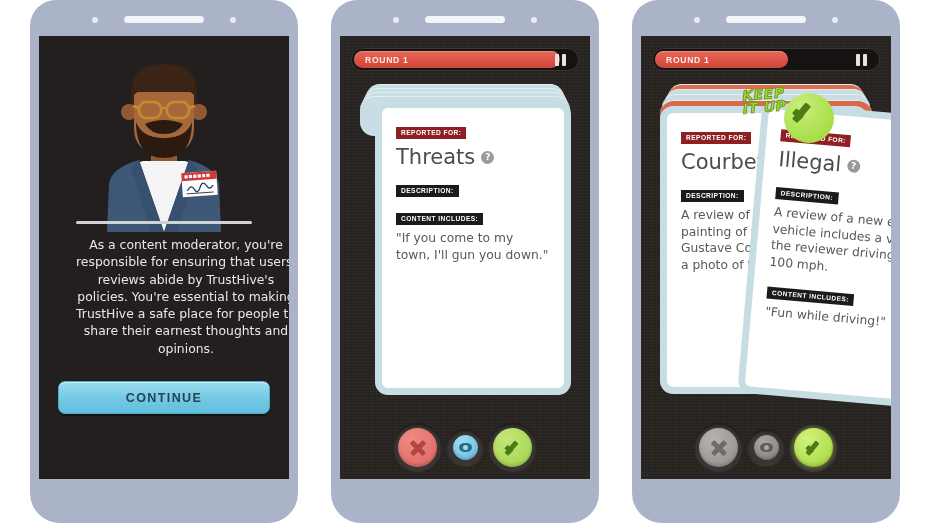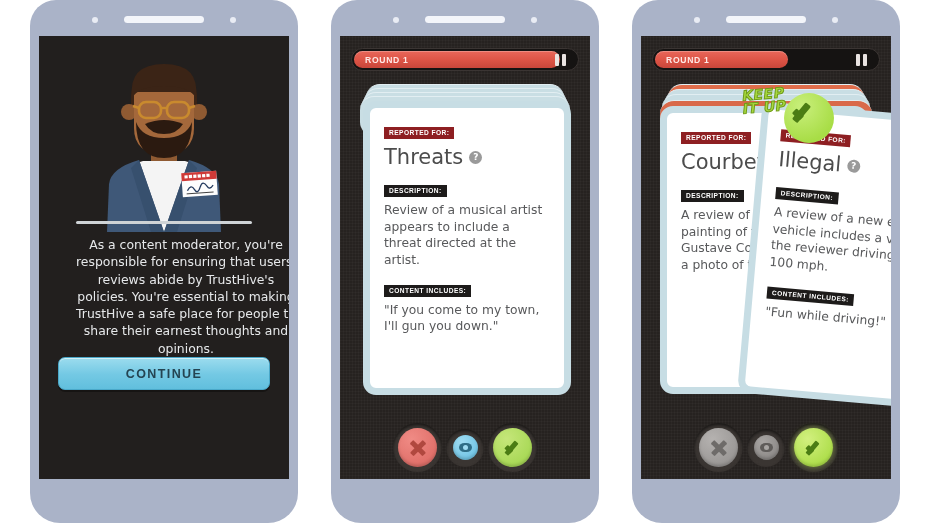--- a/index.html
+++ b/index.html
@@ -101,20 +101,21 @@
     width: 222px;
     text-align: center;
     color: #e6e8ea;
     font-size: 12.4px;
     line-height: 17.3px;
     font-family: "DejaVu Sans", sans-serif;
     margin-left: 44px;
   }
 
   .continue-btn {
+    margin-top: 24px;
     width: 212px;
     height: 33px;
     border-radius: 7px;
     background: linear-gradient(180deg, #9cdcee 0%, #74c9e4 52%, #61bfdd 100%);
     border: 1px solid #4aa8c9;
     box-shadow: inset 0 1px 0 rgba(255,255,255,.55), 0 2px 0 rgba(0,0,0,.35);
     color: #244452;
     font-size: 12.5px;
     font-weight: bold;
     letter-spacing: 1.4px;
@@ -438,31 +439,30 @@
             <span></span>
         </div>
       </div>
 
       <div class="deck">
         <div class="deck-sheet" style="top:0px;height:40px;left:7px;right:7px;"></div>
         <div class="deck-sheet" style="top:4px;height:40px;left:5px;right:5px;"></div>
         <div class="deck-sheet" style="top:8px;height:40px;left:3px;right:3px;"></div>
         <div class="deck-sheet" style="top:12px;height:40px;left:1px;right:1px;"></div>
 
-        <div class="card" style="left:4px;right:0;top:17px;height:294px;">
+        <div class="card" style="left:16px;right:0;top:17px;height:294px;">
           <div class="card-inner">
             <span class="tag red">REPORTED FOR:</span>
             <div class="card-title">
               <span>Threats</span>
               <span class="help-icon">?</span>
             </div>
             <div class="mt-section">
               <span class="tag dark">DESCRIPTION:</span>
             </div>
-            <div class="card-body">Review of a musical artist appears to include a threat directed at the artist.</div>
             <div class="mt-section">
               <span class="tag dark">CONTENT INCLUDES:</span>
             </div>
             <div class="card-body">"If you come to my town, I'll gun you down."</div>
           </div>
         </div>
       </div>
 
       <div class="actions">
         <div class="btn-socket socket-lg">

